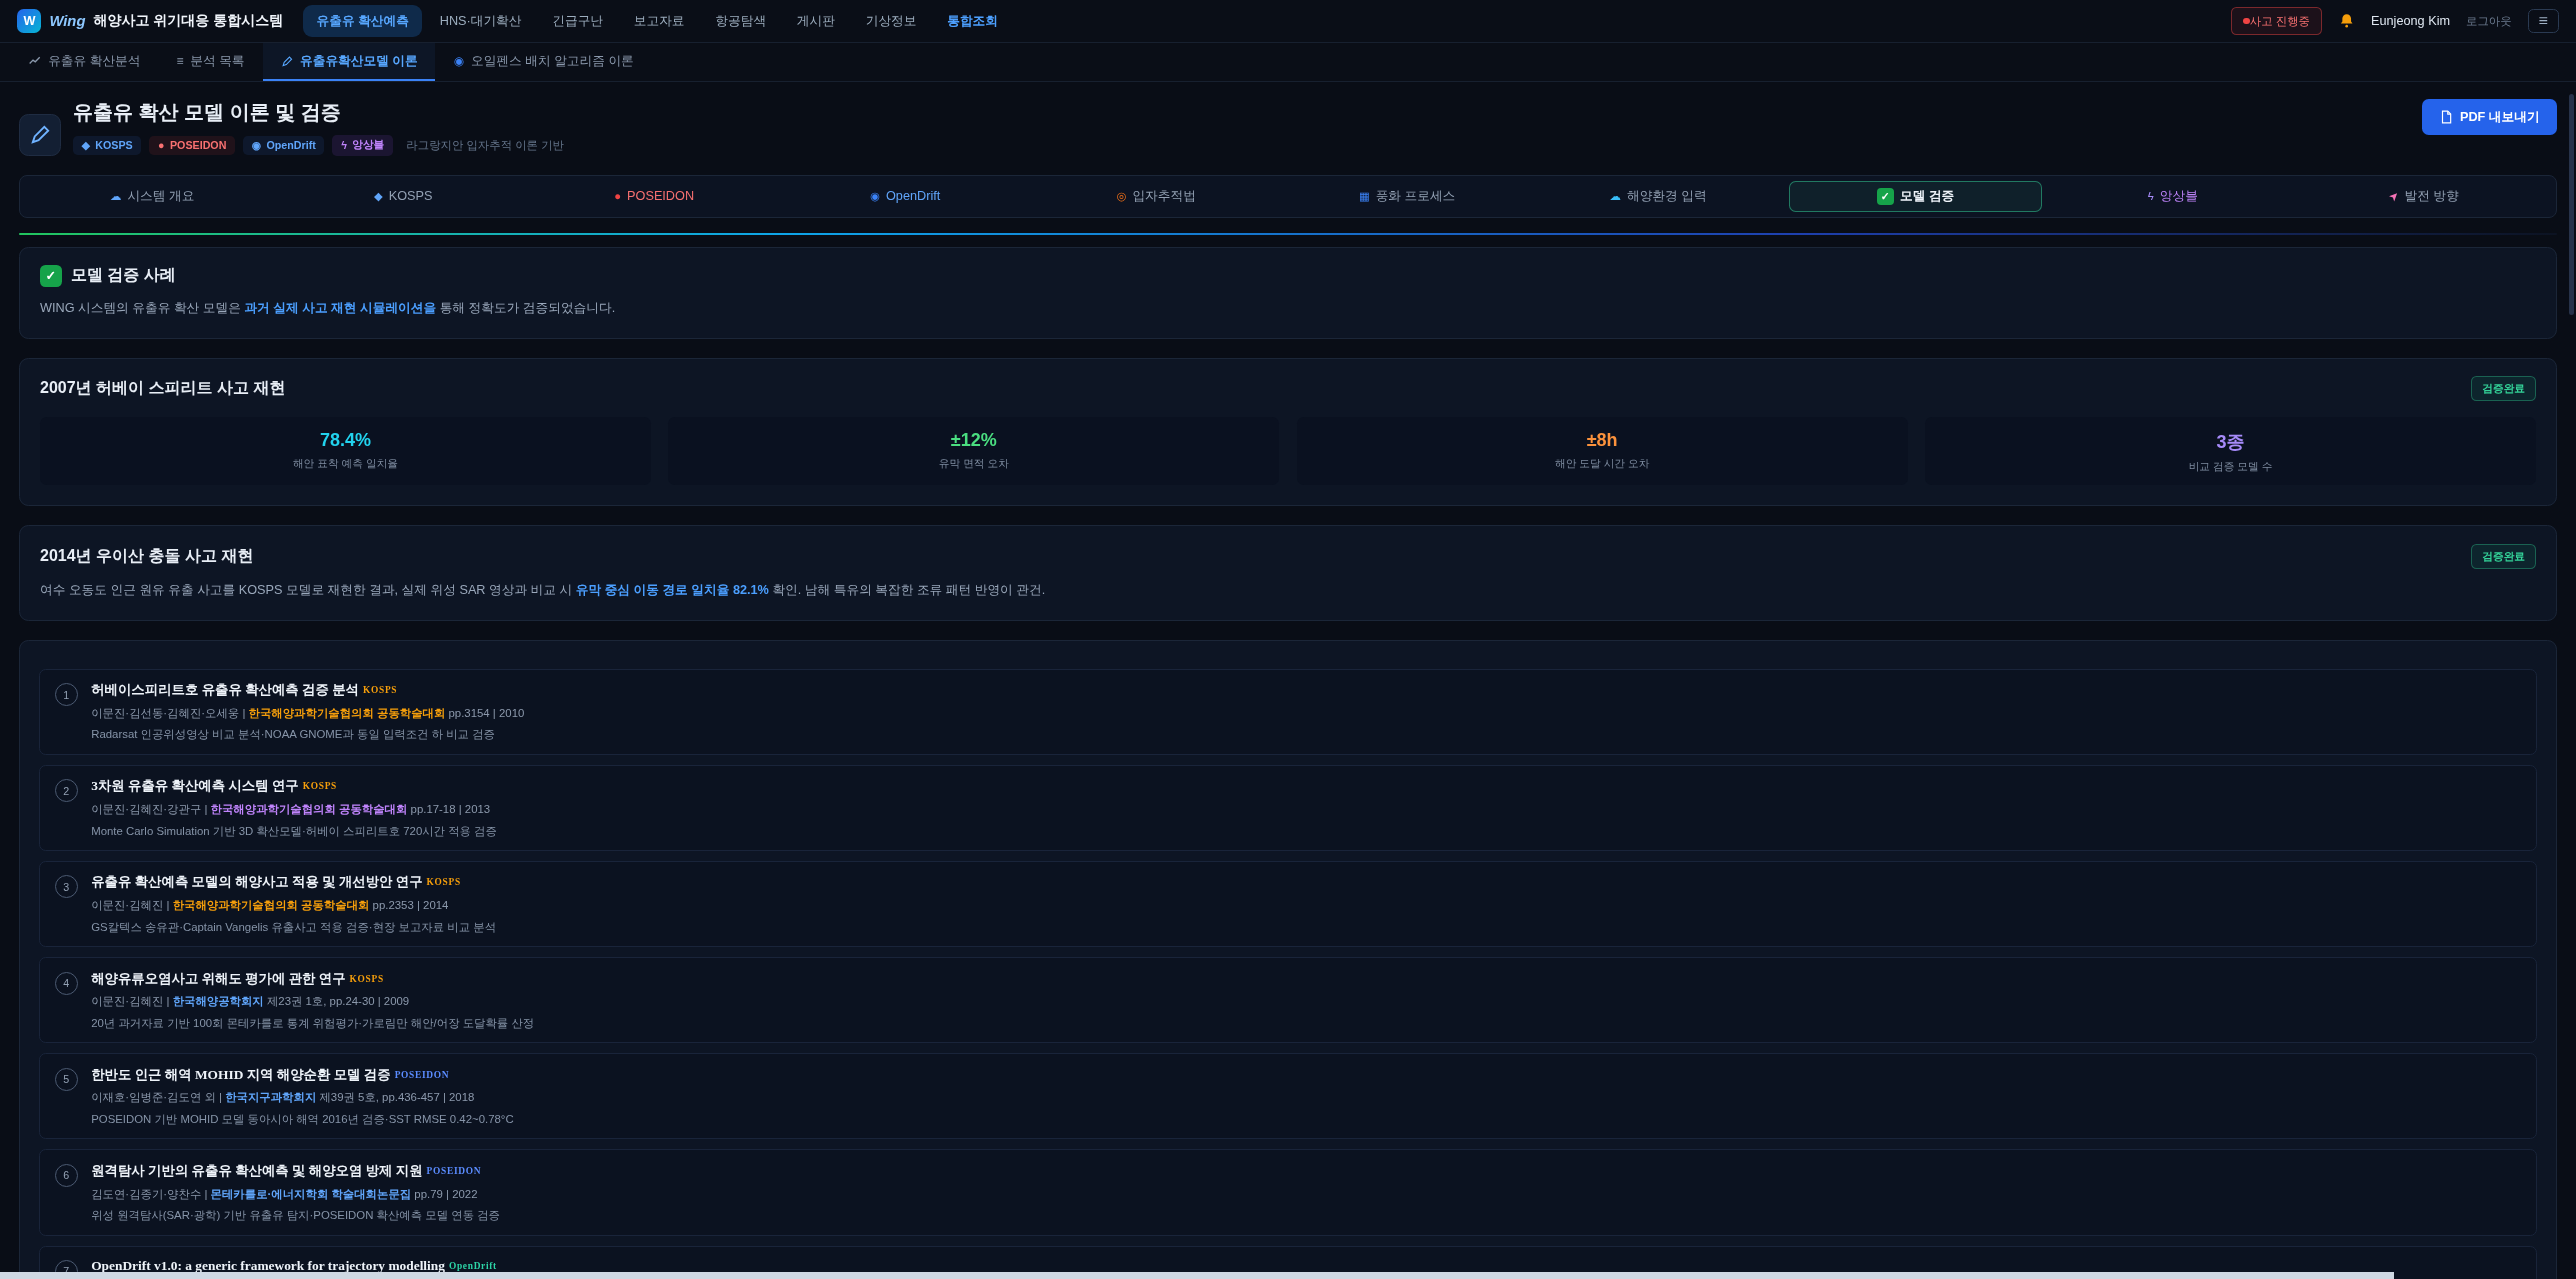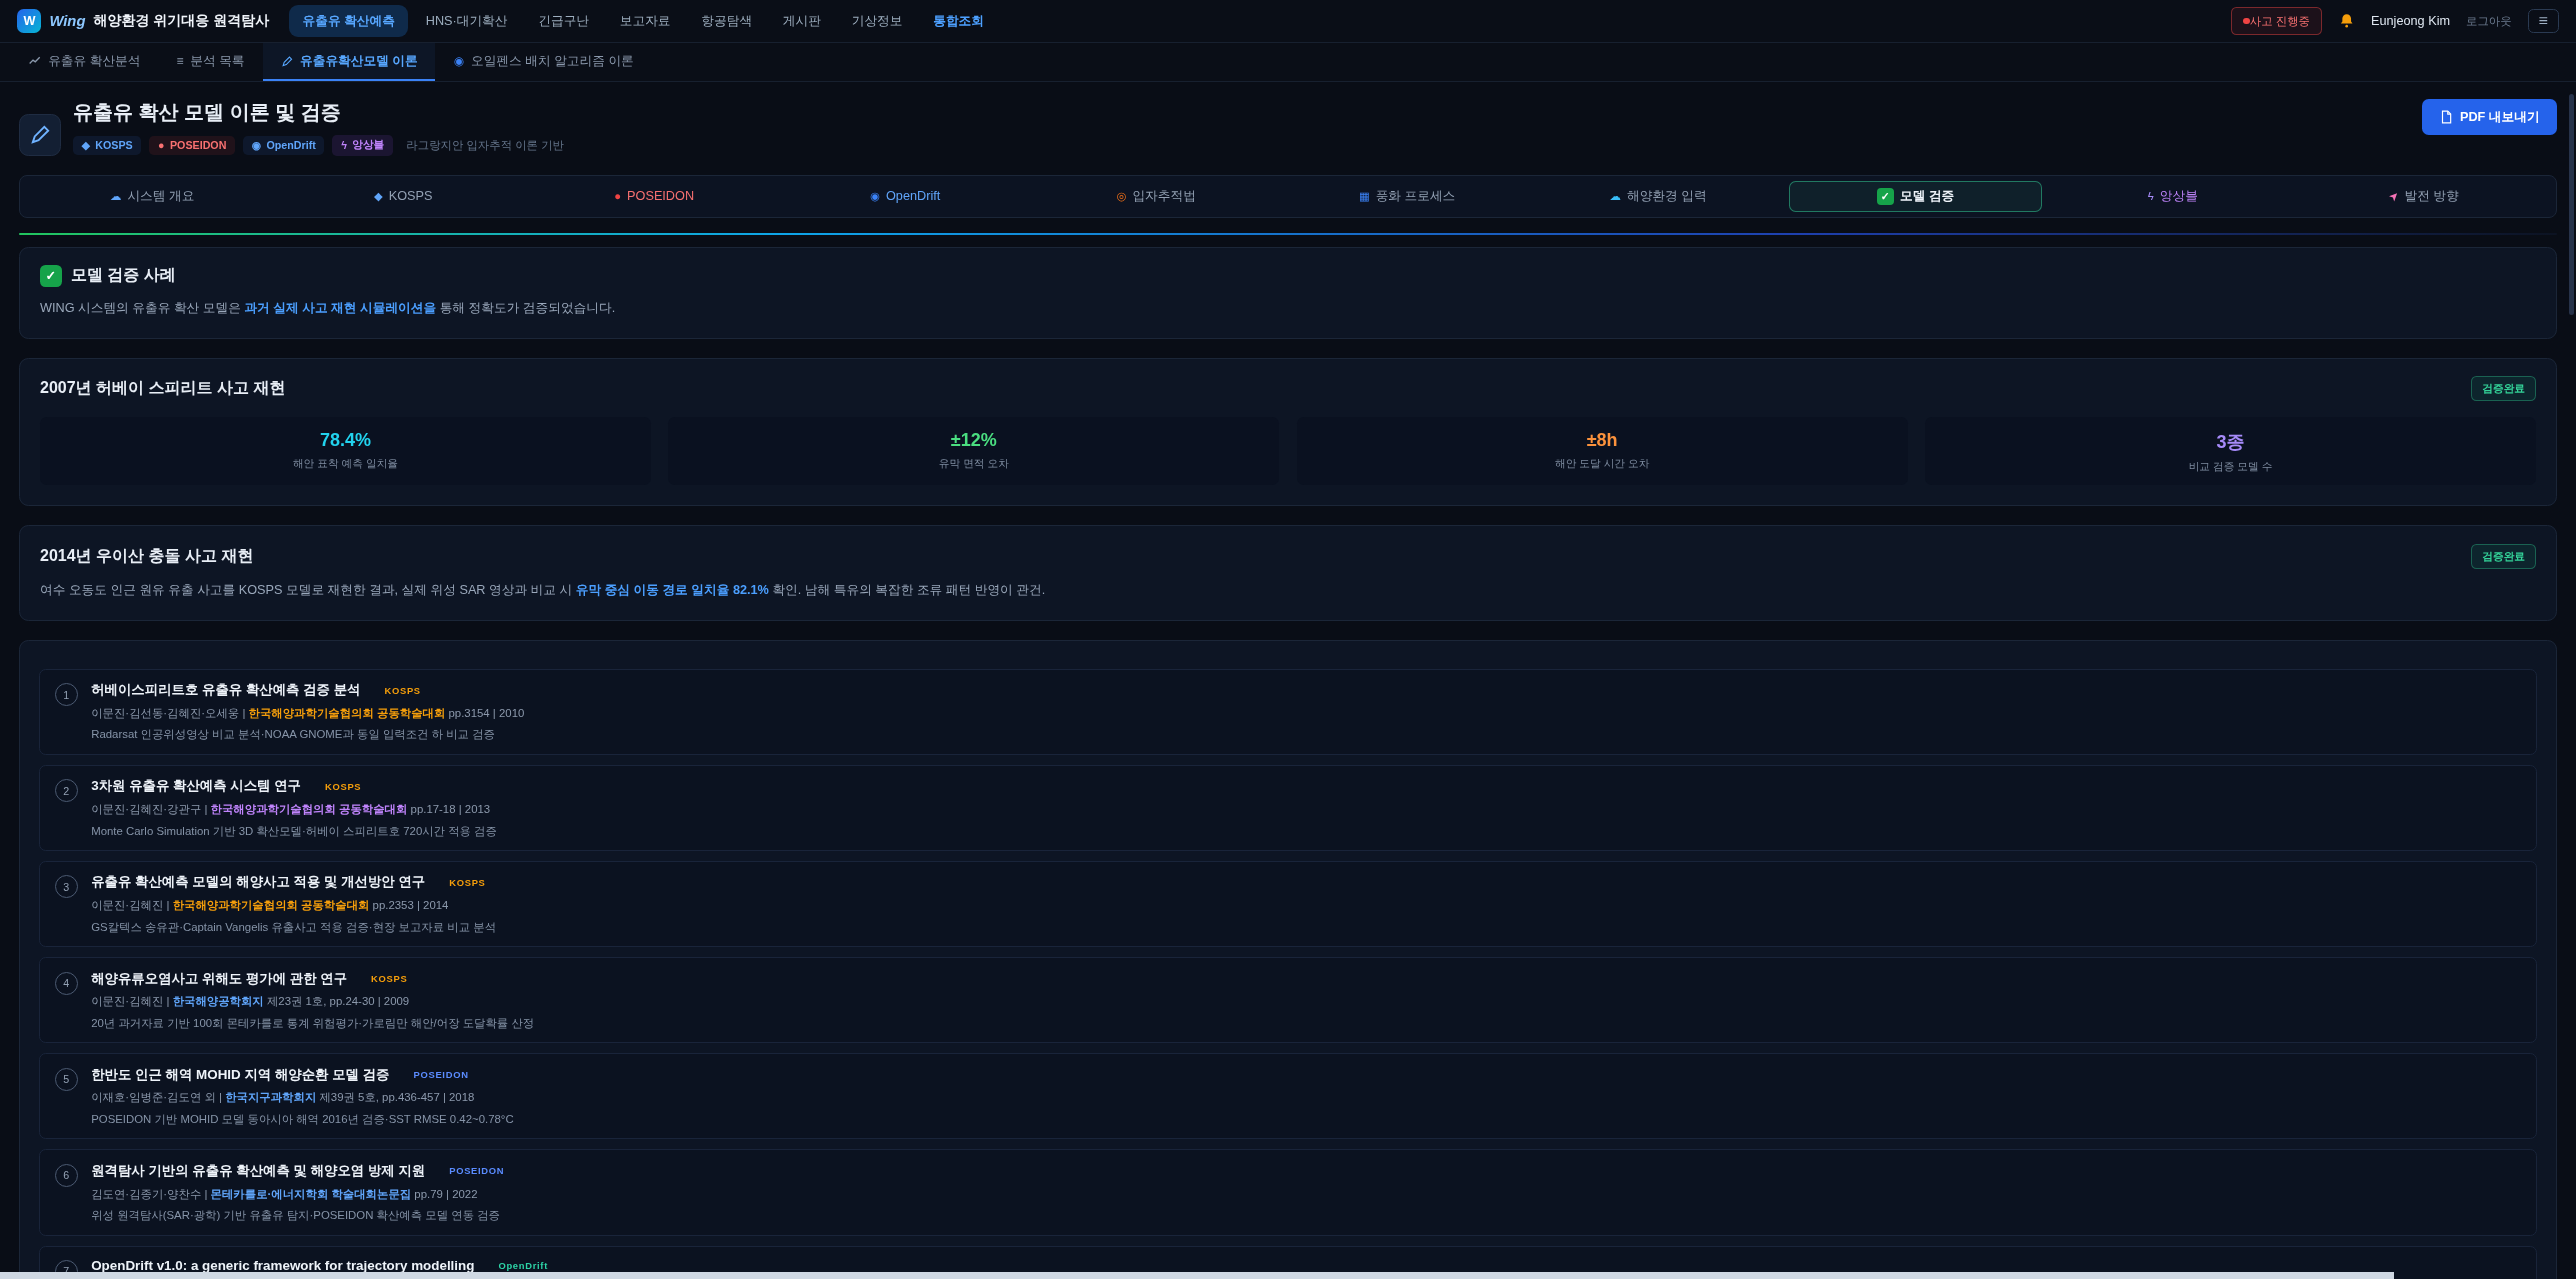--- a/index.html
+++ b/index.html
@@ -86,42 +86,42 @@
   .c-cyan{color:#22d3ee} .c-green{color:#4ade80} .c-orange{color:#fb923c} .c-purple{color:#a78bfa}
   
   .papers-card { margin-top:19px; padding:17.4px 19px 19px; }
   .papers-head { display:flex; align-items:center; gap:8.7px; color:#57a7ff; cursor:pointer; }
   .papers-head .t { font-size:14px; font-weight:bold; }
   .papers-head .arrow { color:#9aa7b8; font-size:10px; margin-left:8px; }
   .paper { display:flex; gap:13.4px; background:#0b1220; border:0.7px solid #19243a;
     border-radius:6.7px; padding:11.4px 14.8px; margin-top:10px; cursor:pointer; }
   .pnum { width:23px; height:23px; min-width:23px; border:1.3px solid #4b5a72; border-radius:50%;
     color:#94a2b5; font-size:10.7px; display:flex; align-items:center; justify-content:center; margin-top:2px; }
-  .pt-row { display:flex; align-items:center; gap:24px; }
+  .pt-row { display:flex; align-items:center; gap:4px;font-family:Liberation Serif, serif; }
   .pt { font-size:13.4px; font-weight:bold; color:#eef3f9; }
   .pm { font-size:9.4px; font-weight:bold; letter-spacing:0.7px; }
   .pm.kosps{color:#f59e0b} .pm.poseidon{color:#5b8cff} .pm.opendrift{color:#2dd4a7}
   .pa { margin-top:6.7px; font-size:11.4px; color:#8c99ac; }
   .pa .j { font-weight:bold; }
   .j-orange{color:#f59e0b} .j-purple{color:#c084fc} .j-blue{color:#60a5fa}
   .pd { margin-top:6.7px; font-size:11.4px; color:#8694a8; }
   
   .bottom-strip { position:absolute; bottom:0; left:0; width:2394px; height:6.7px; background:#cfd8e3; }
   .sb-thumb { position:absolute; right:2px; top:94px; width:5.4px; height:221px;
     background:#26324a; border-radius:2.7px; }
 </style>
 </head>
 <body>
 
 <header class="topnav">
   <div class="tn-left">
     <div class="logo">
       <span class="logo-icon">W</span>
       <span class="logo-wing">Wing</span>
-      <span class="logo-title">해양환경 위기대응 원격탐사</span>
+      <span class="logo-title">해양사고 위기대응 통합시스템</span>
     </div>
     <nav class="tn-items">
       <a class="tn-item active">유출유 확산예측</a>
       <a class="tn-item">HNS·대기확산</a>
       <a class="tn-item">긴급구난</a>
       <a class="tn-item">보고자료</a>
       <a class="tn-item">항공탐색</a>
       <a class="tn-item">게시판</a>
       <a class="tn-item">기상정보</a>
       <a class="tn-item accent">통합조회</a>

